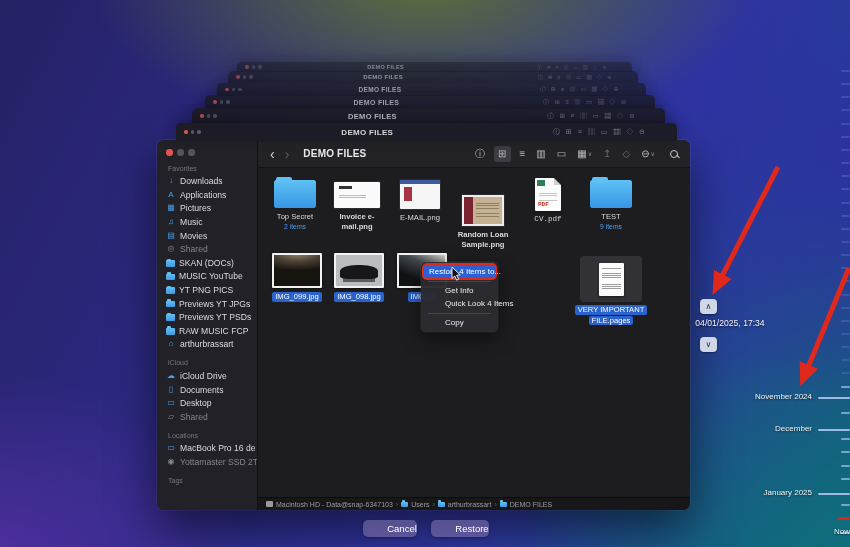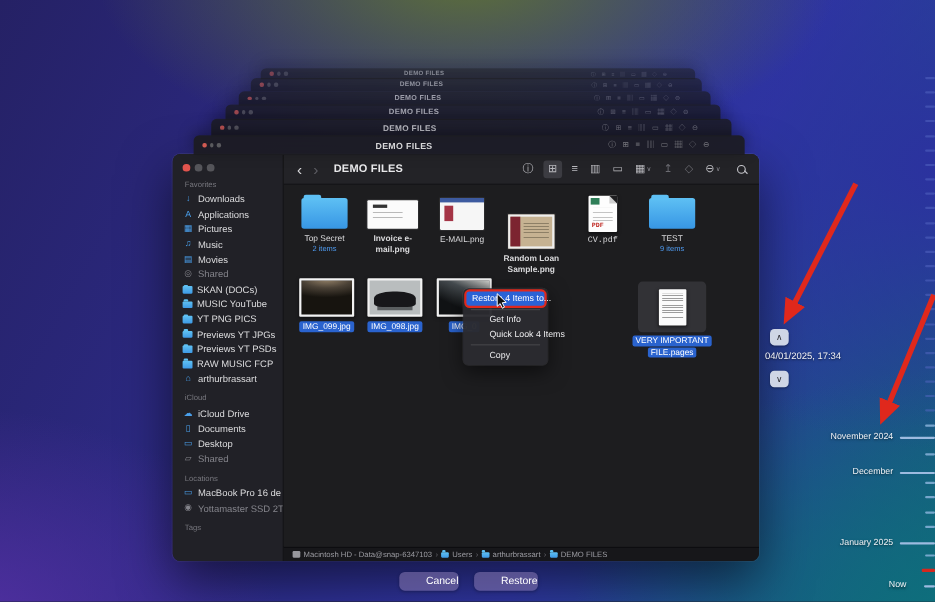--- a/index.html
+++ b/index.html
@@ -101,21 +101,21 @@
   .mini-disk { width:7px; height:5.5px; background:#97979d; border-radius:1px; }
   .mini-folder { width:7px; height:5px; background:linear-gradient(#5fc0f2,#3e9ae6); border-radius:1px; position:relative; }
   .mini-folder::before { content:""; position:absolute; top:-1.3px; left:.4px; width:3px; height:1.6px; background:#5fc0f2; border-radius:1px 1px 0 0; }
   
   .tm-btn { position:absolute; width:17px; height:15px; background:rgba(222,228,238,.92); border-radius:4px;
     color:#2e2e34; font-size:8px; display:flex; align-items:center; justify-content:center; box-shadow:0 1px 2px rgba(0,0,0,.4); }
   #tm-timestamp { position:absolute; left:692px; top:318px; width:76px; font-size:8.6px; color:#f2f2f5; text-shadow:0 1px 2px rgba(0,0,0,.6);text-align:center; }
   
   .tick { position:absolute; right:0; height:2px; border-radius:1px; }
   .tick-label { position:absolute; right:38px; font-size:8px; color:#f0f2f6; text-shadow:0 1px 2px rgba(0,0,0,.5); white-space:nowrap; transform:translateY(-55%);margin-left:28px; }
-  .tick-label.now { right:26px; }
+  .tick-label.now { right:0; }
   
   .action-btn { position:absolute; top:520px; height:17px; border:none; border-radius:5px; background:rgba(124,111,170,.62);
     color:#fff; font-size:9.5px; font-family:"Liberation Sans",sans-serif; display:flex; align-items:center; justify-content:center; box-shadow:0 1px 3px rgba(0,0,0,.3);padding-left:24px; }
   #overlay-svg { position:absolute; inset:0; pointer-events:none; z-index:60; }
 </style>
 </head>
 <body>
 
 <div id="screen">
 

